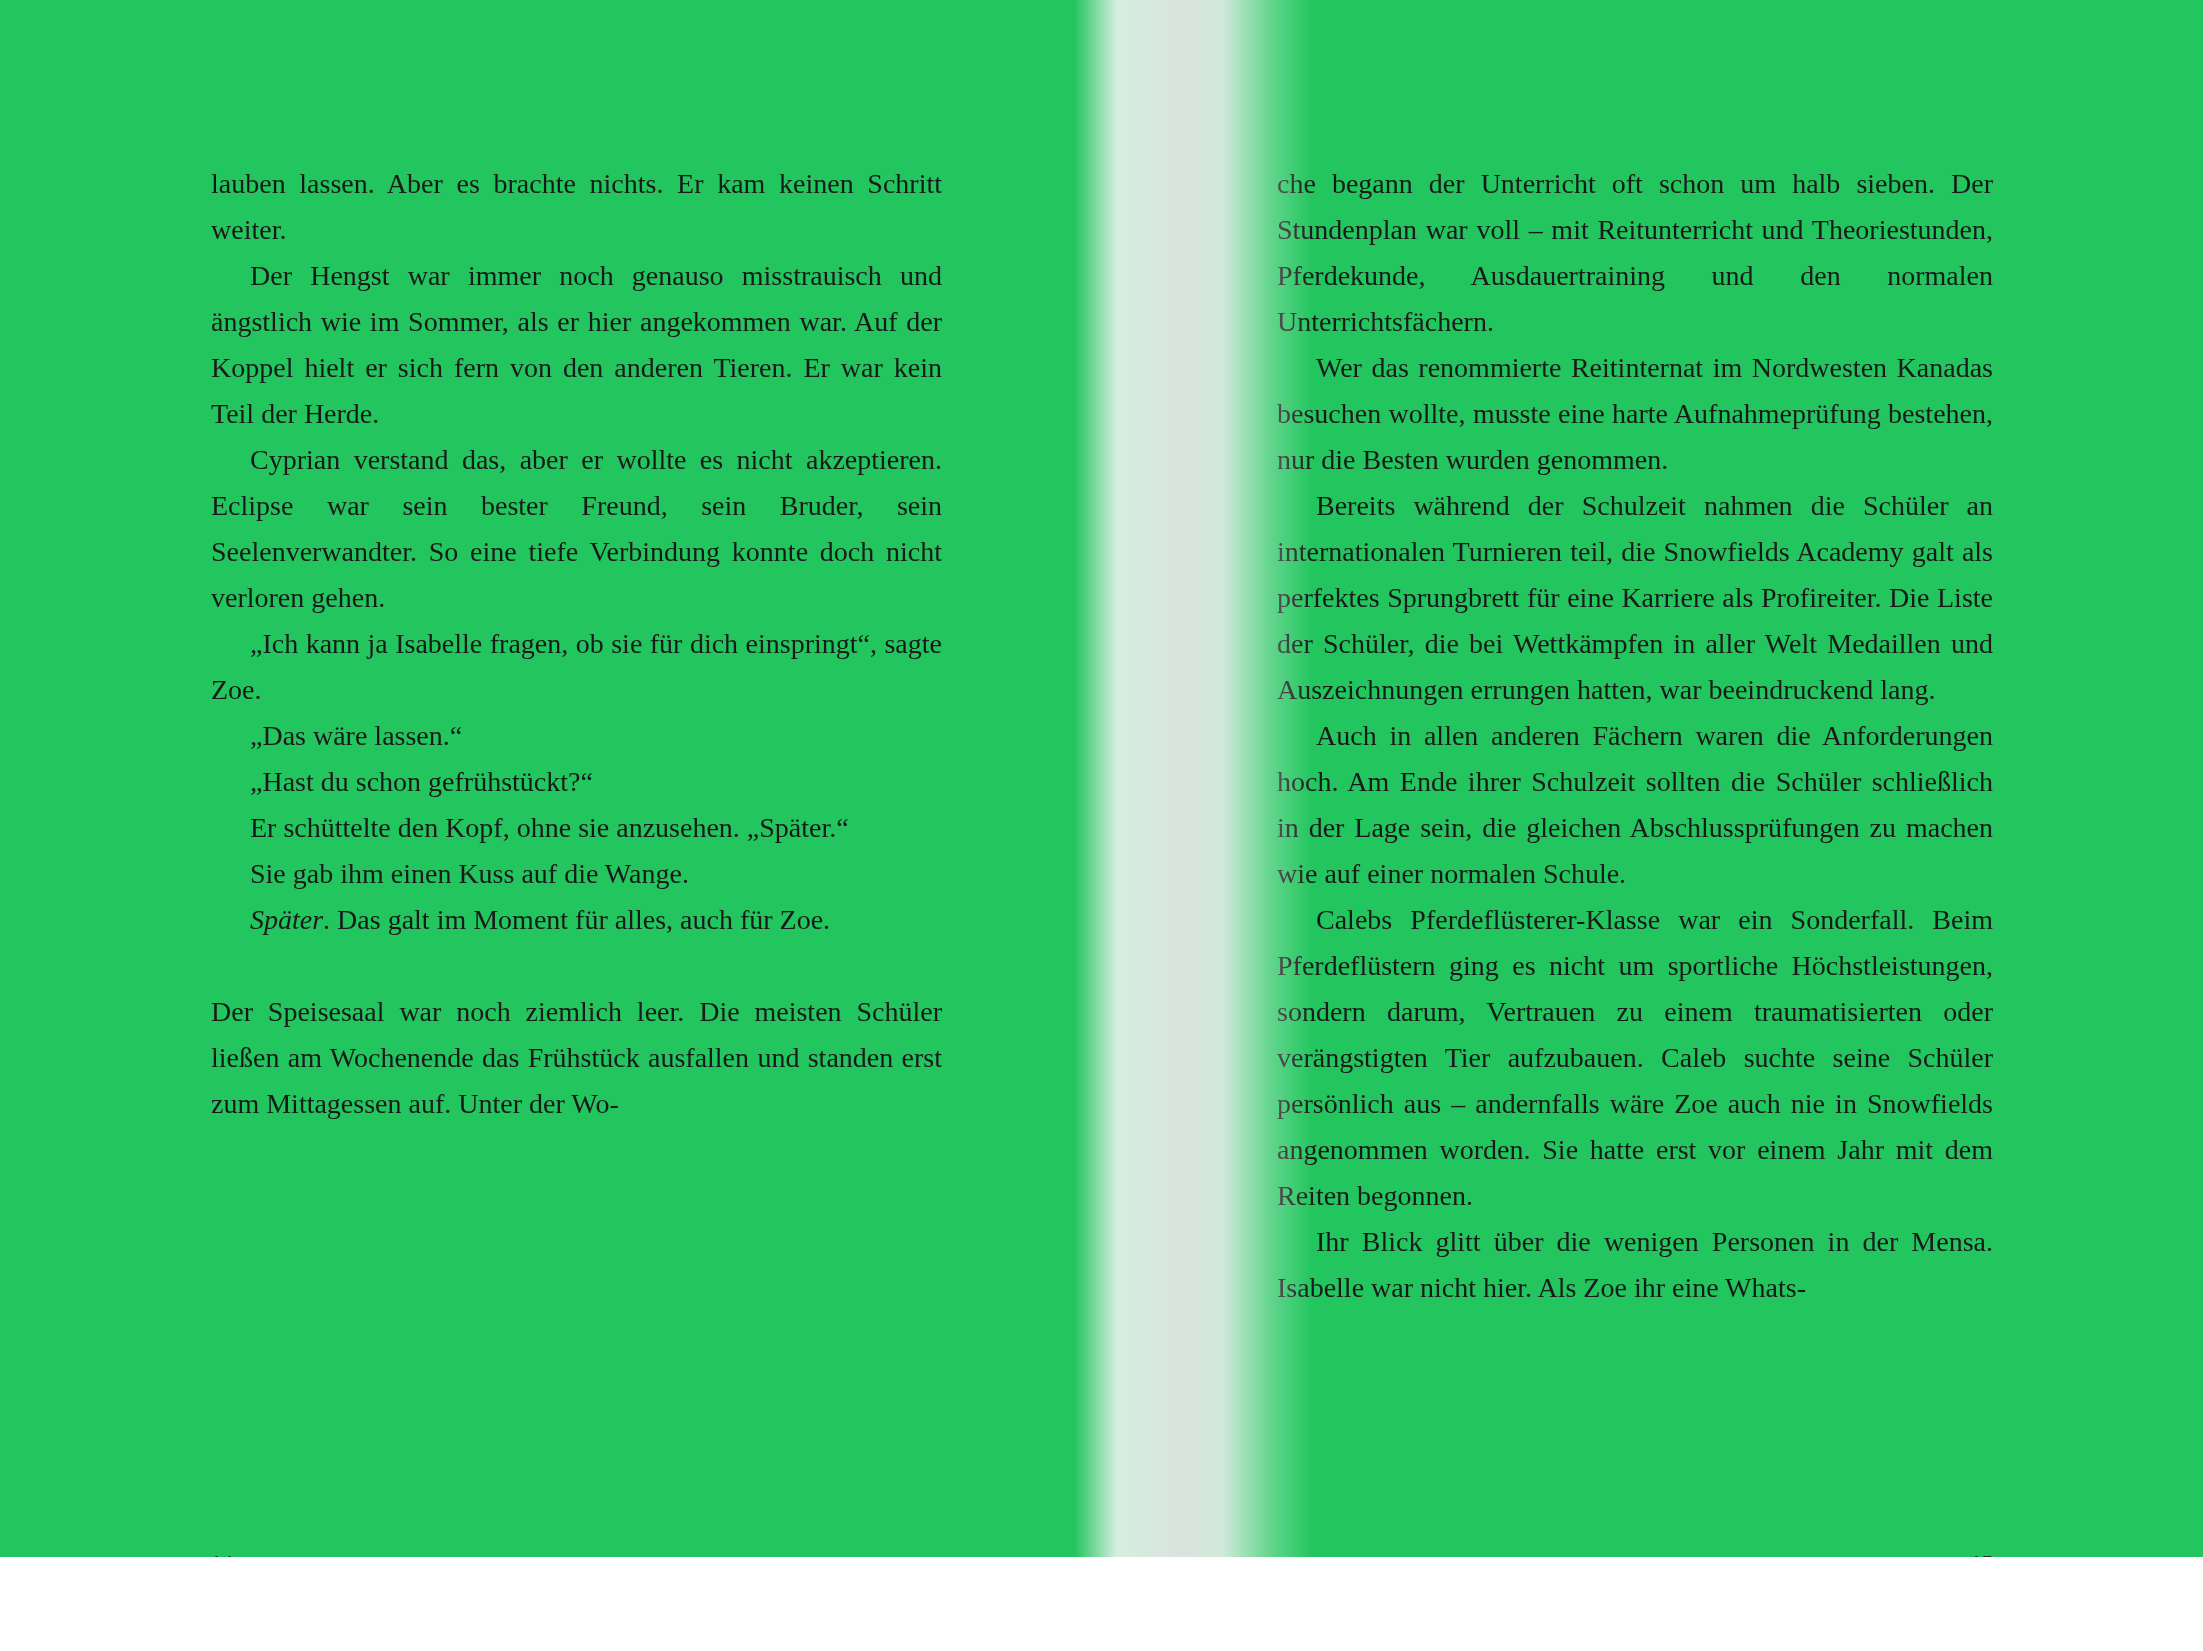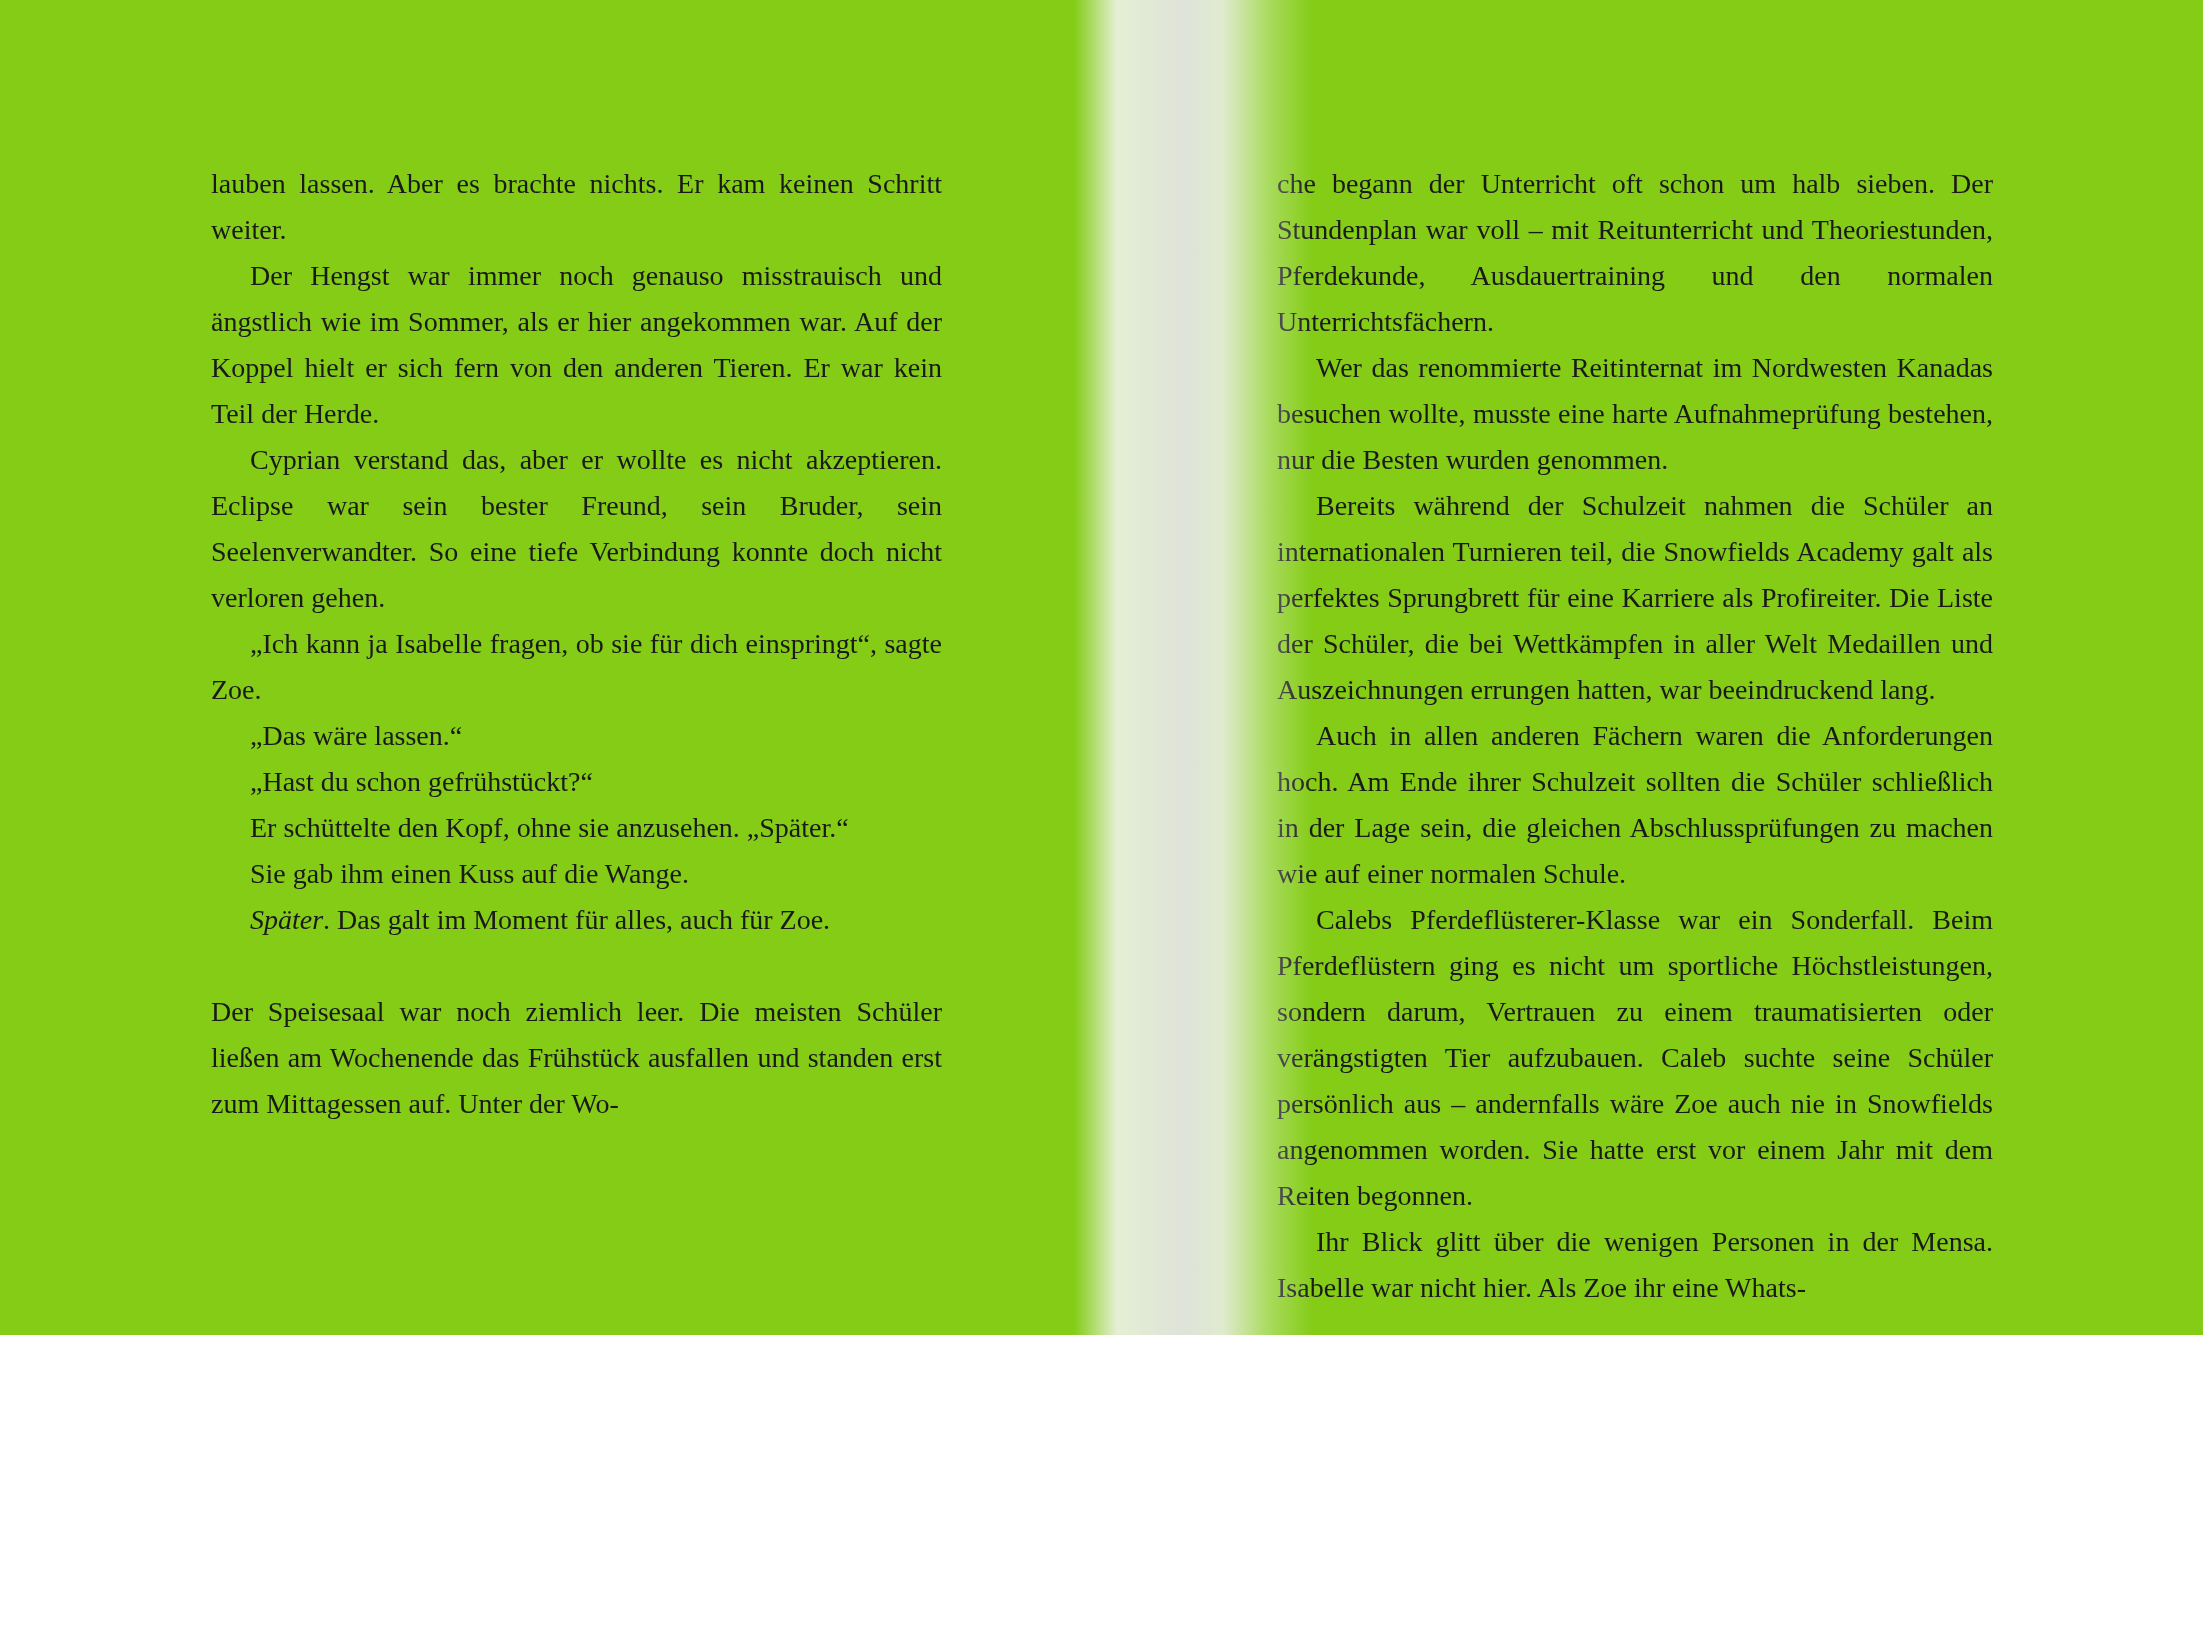--- a/index.html
+++ b/index.html
@@ -3,22 +3,22 @@
 <meta charset="utf-8">
 <style>
   html, body {
     margin: 0;
     padding: 0;
     background: #ffffff;
   }
   .spread {
     position: relative;
     width: 2204px;
-    height: 1335px;
-    background: #84cc16;
+    height: 1557px;
+    background: #22c55e;
     overflow: hidden;
     font-family: "Liberation Serif", serif;
   }
   
   .gutter {
     position: absolute;
     top: 0;
     bottom: 0;
     left: 1074px;
     width: 239px;

